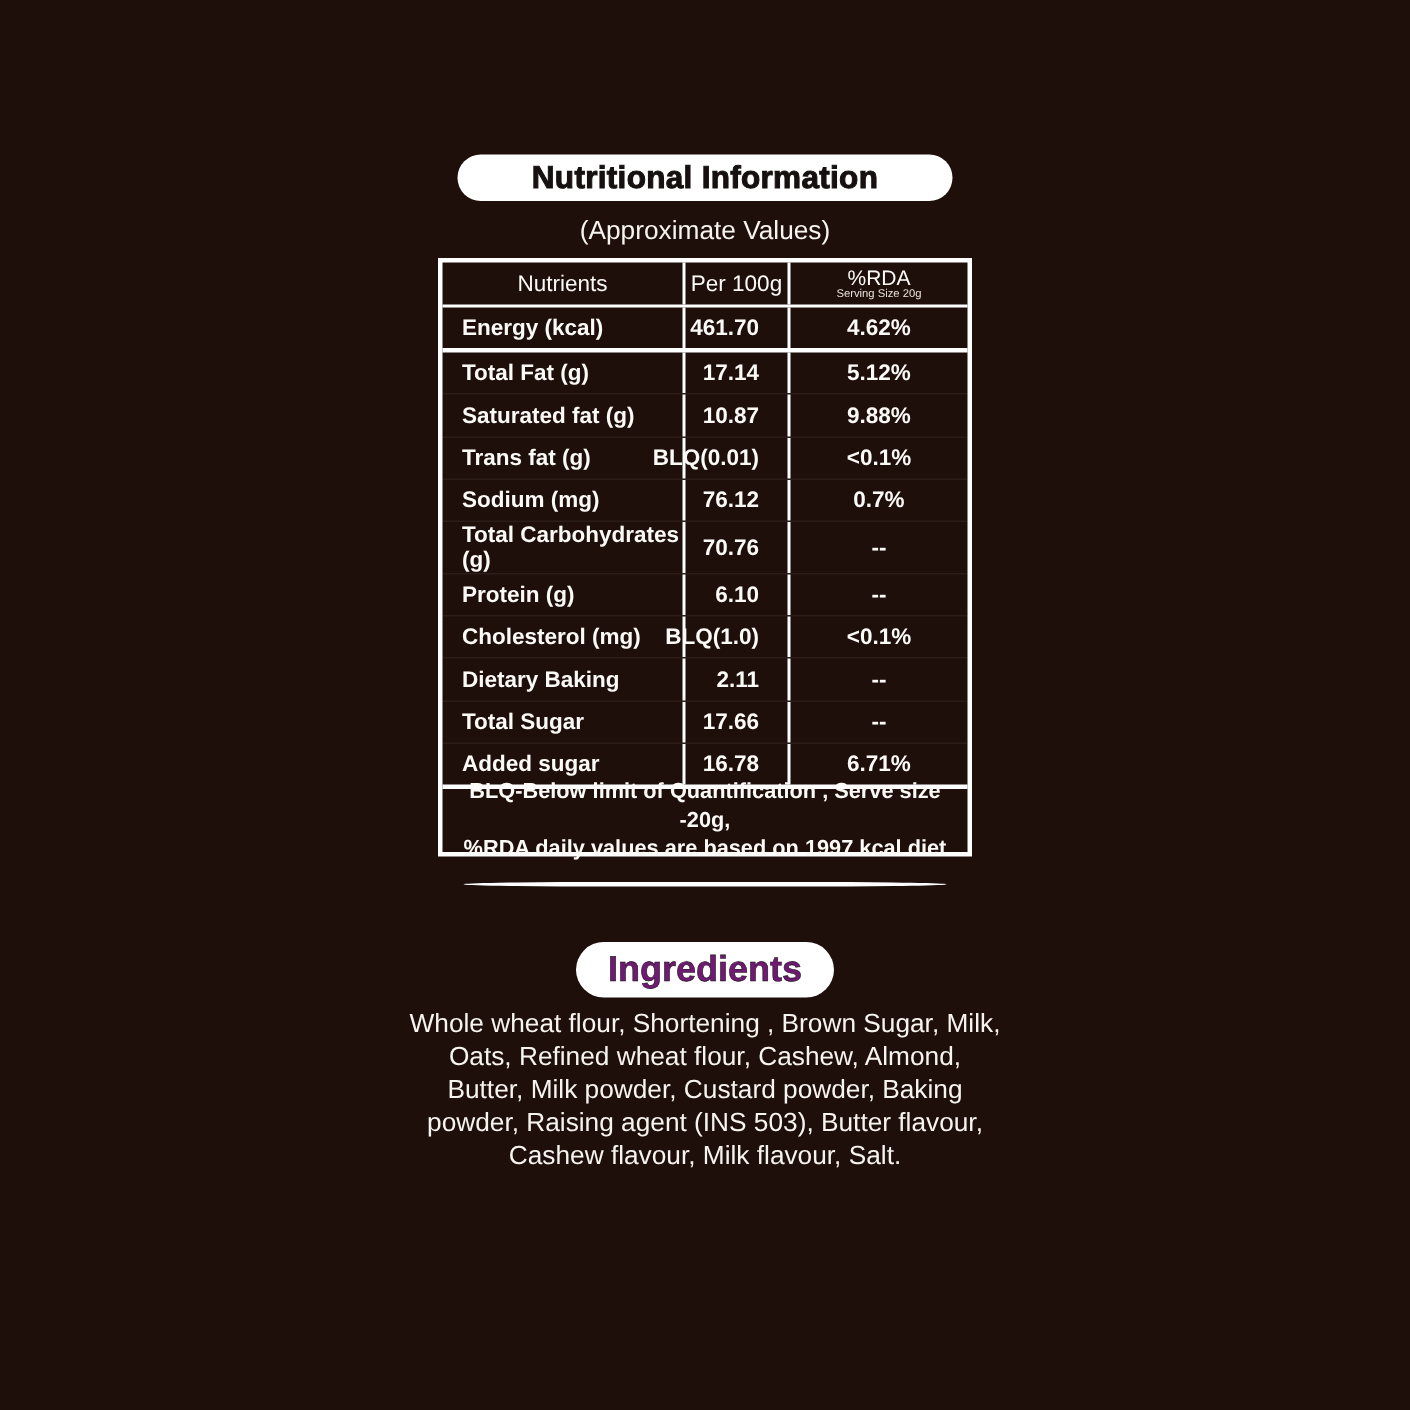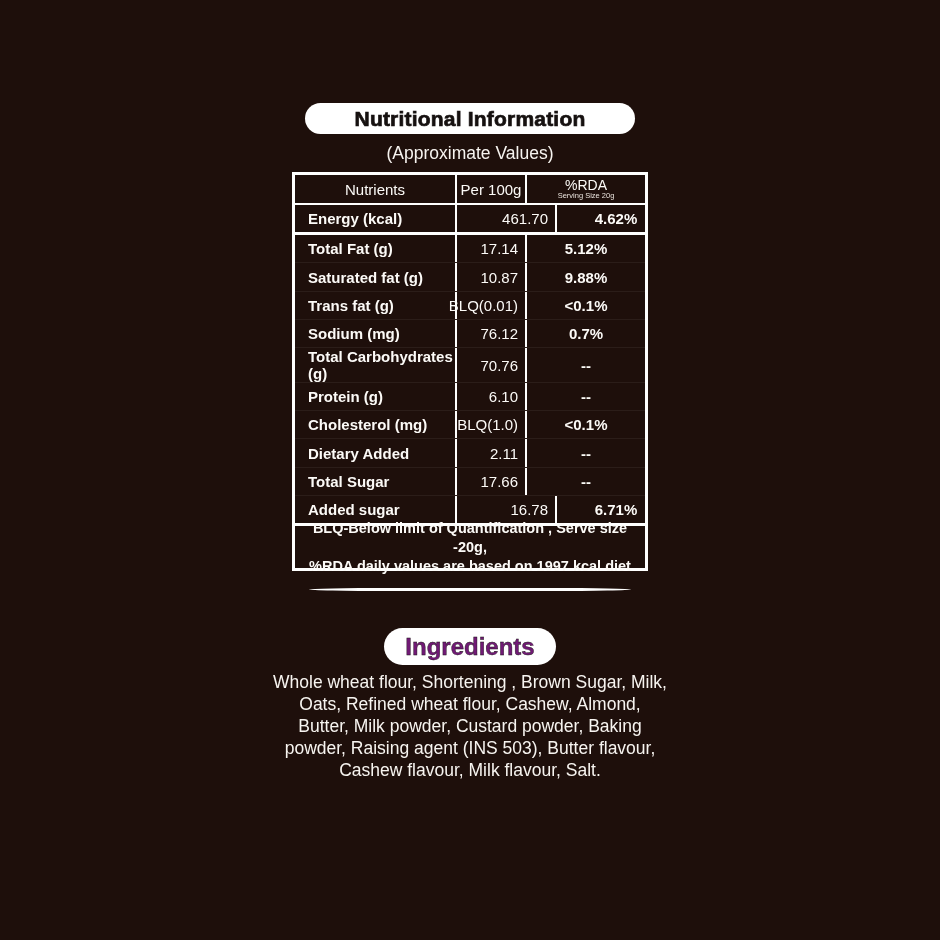--- a/index.html
+++ b/index.html
@@ -58,38 +58,38 @@
     height: 399px;
     border: 3px solid #FFFFFF;
     display: flex;
     flex-direction: column;
   }
   .t-row { display: flex; width: 100%; align-items: stretch; }
   .t-head { height: 30px; border-bottom: 2px solid #FFFFFF; flex: none; }
   .row-first { height: 30px; flex: none; border-bottom: 3px solid #FFFFFF; }
   .t-body { flex: 1; display: flex; flex-direction: column; }
   .t-body .t-row { flex: 1; border-bottom: 1px solid rgba(255,255,255,0.06); }
-  .t-body .t-row:last-child, .t-body .row-first { border-bottom-width: 3px; gap: 30px; }
+  .t-body .t-row:last-child, .t-body .row-first { border-bottom-width: 3px; }
   .t-body .t-row.row-first { border-bottom: 3px solid #FFFFFF; }
   .t-body .t-row:last-child:not(.row-first) { border-bottom: none; }
 
   .c-label, .c-val, .c-rda { display: flex; align-items: center; }
   .c-label {
     width: 162px;
     border-right: 2px solid #FFFFFF;
     padding-left: 13px;
     font-weight: bold;
     font-size: 15px;
   }
   .c-val {
     width: 70px;
     border-right: 2px solid #FFFFFF;
     justify-content: flex-end;
-    padding-right: 7px;
-    font-weight: normal;
+    padding-right: 19px;
+    font-weight: bold;
     font-size: 15px;
     white-space: nowrap;
   }
   .c-rda {
     flex: 1;
     justify-content: center;
     font-weight: bold;
     font-size: 15px;
   }
   .t-head .c-label { justify-content: center; padding-left: 0; font-weight: normal; font-size: 15px; }
@@ -220,21 +220,21 @@
     <div class="c-rda">--</div>
   </div>
 
   <div class="t-row">
     <div class="c-label">Cholesterol (mg)</div>
     <div class="c-val">BLQ(1.0)</div>
     <div class="c-rda">&lt;0.1%</div>
   </div>
 
   <div class="t-row">
-    <div class="c-label">Dietary Added</div>
+    <div class="c-label">Dietary Baking</div>
     <div class="c-val">2.11</div>
     <div class="c-rda">--</div>
   </div>
 
   <div class="t-row">
     <div class="c-label">Total Sugar</div>
     <div class="c-val">17.66</div>
     <div class="c-rda">--</div>
   </div>
 

